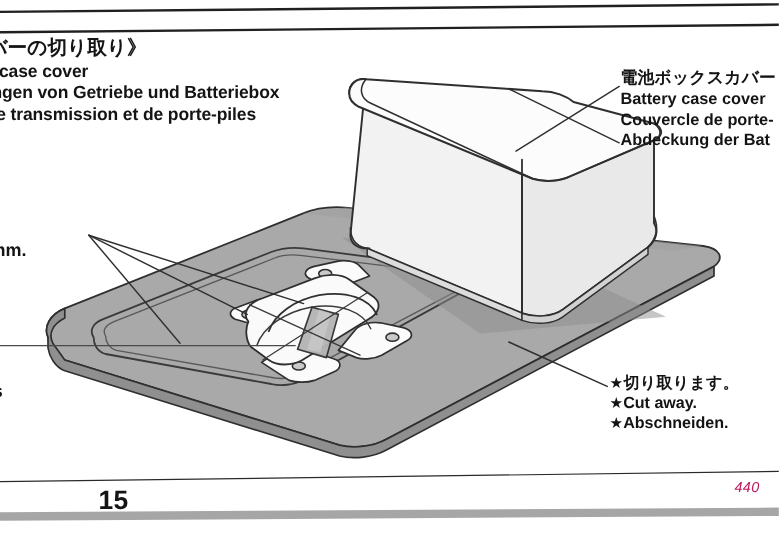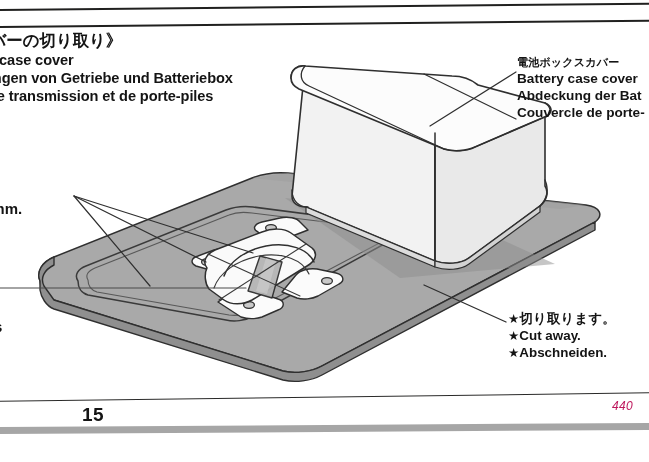--- a/index.html
+++ b/index.html
@@ -28,32 +28,32 @@
   #heading-left{left:-44px;top:30px;font-size:15.2px;}
   #heading-left .l1{font-size:16.4px;font-weight:700;letter-spacing:0px;}
   #heading-left .l2,#heading-left .l3,#heading-left .l4{font-size:14.6px;font-weight:600;letter-spacing:-.1px;}
 
   
   #note-left{left:-52px;top:143px;font-size:15px;font-weight:700;}
   #note-left div{font-size:15px;}
 
   
   #caption-right{left:517px;top:56px;font-size:13.6px;font-weight:600;}
-  #caption-right .l1{font-size:11px;font-weight:700;}
+  #caption-right .l1{font-size:14px;font-weight:700;}
 
   
   #star-right{left:508px;top:311px;font-size:13.4px;font-weight:600;}
   #star-right .l1{font-weight:700;text-align:center;}
   .star{font-size:12.6px;}
 
   
   #stray-left{left:-6px;top:318px;font-size:15px;font-weight:700;}
 
   
-  #page-number{position:absolute;left:82px;top:404px;font-size:19px;font-weight:700;letter-spacing:.4px;}
+  #page-number{position:absolute;left:82px;top:404px;font-size:22px;font-weight:700;letter-spacing:.4px;}
   #sheet-code{position:absolute;left:612px;top:399px;font-size:12px;font-style:italic;color:#be185d;letter-spacing:.3px;}
 
   .art{position:absolute;left:0;top:0;}
 </style>
 </head>
 <body>
 
 <div class="page">
 
   <svg class="art" width="649" height="462" viewBox="0 0 649 462">
@@ -243,22 +243,22 @@
   <div class="tblock" id="note-left">
     <div class="jp">ます。</div>
     <div>ble.</div>
     <div>achen.</div>
     <div>u de 3mm.</div>
   </div>
 
   <div class="tblock" id="caption-right">
     <div class="l1 jp">電池ボックスカバー</div>
     <div>Battery case cover</div>
+    <div>Couvercle de porte-</div>
     <div>Abdeckung der Bat</div>
-    <div>Couvercle de porte-</div>
   </div>
 
   <div class="tblock" id="star-right">
     <div class="l1 jp"><span class="star">★</span><span>切り取ります。</span></div>
     <div><span class="star">★</span><span>Cut away.</span></div>
     <div><span class="star">★</span><span>Abschneiden.</span></div>
   </div>
 
   <div class="tblock" id="stray-left">s</div>
 

